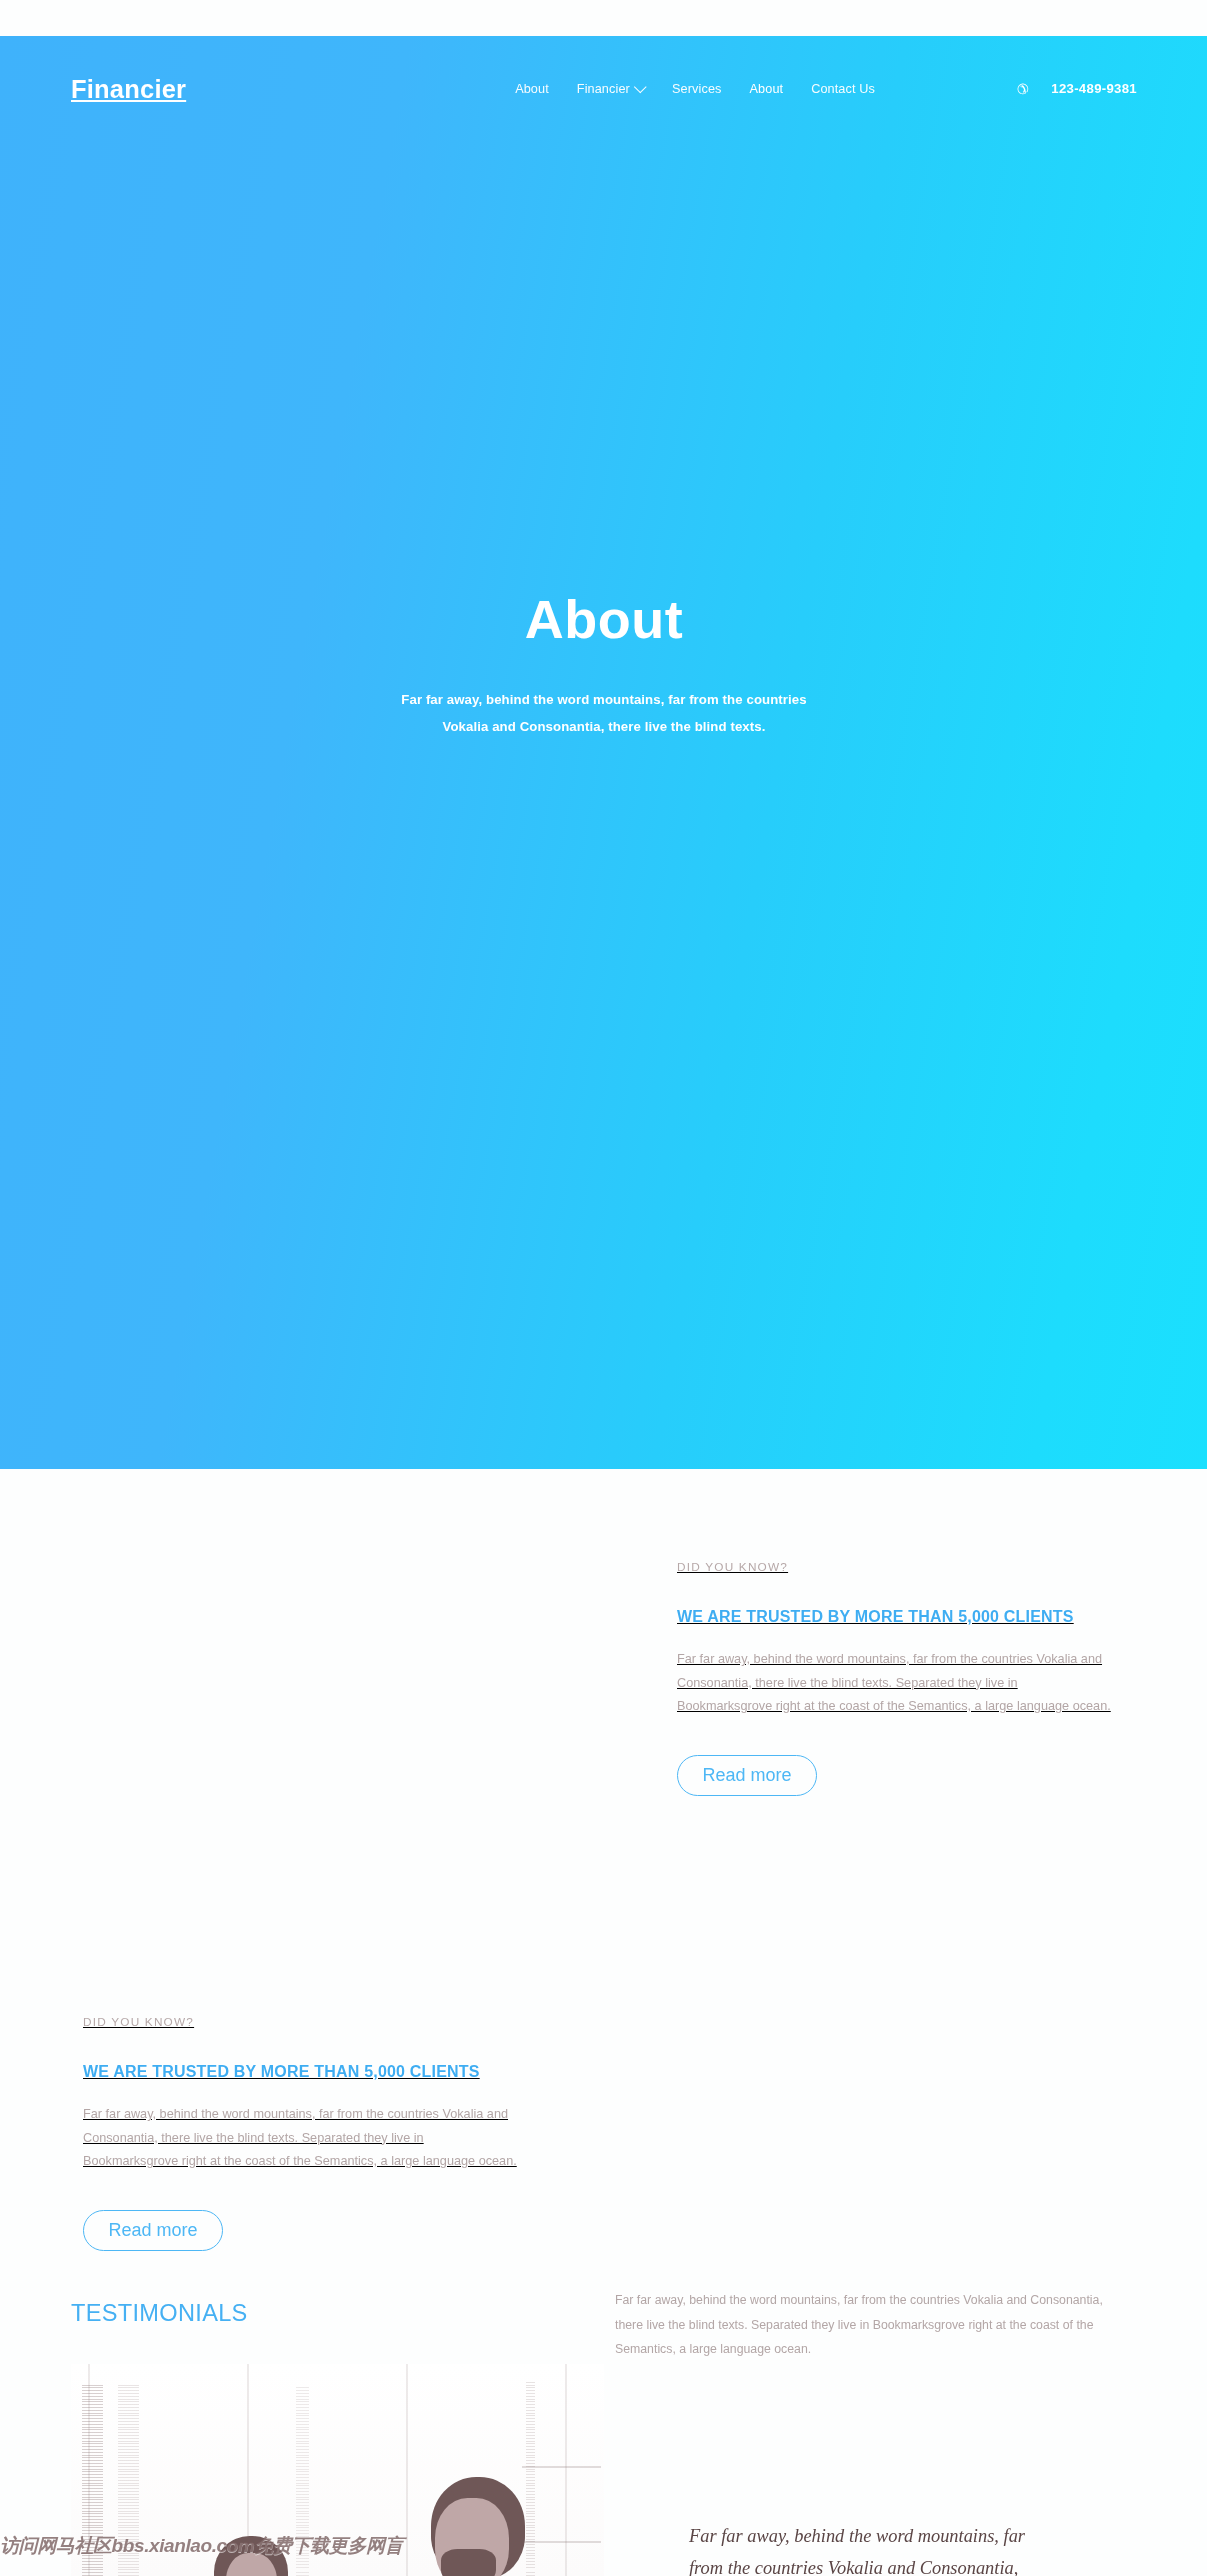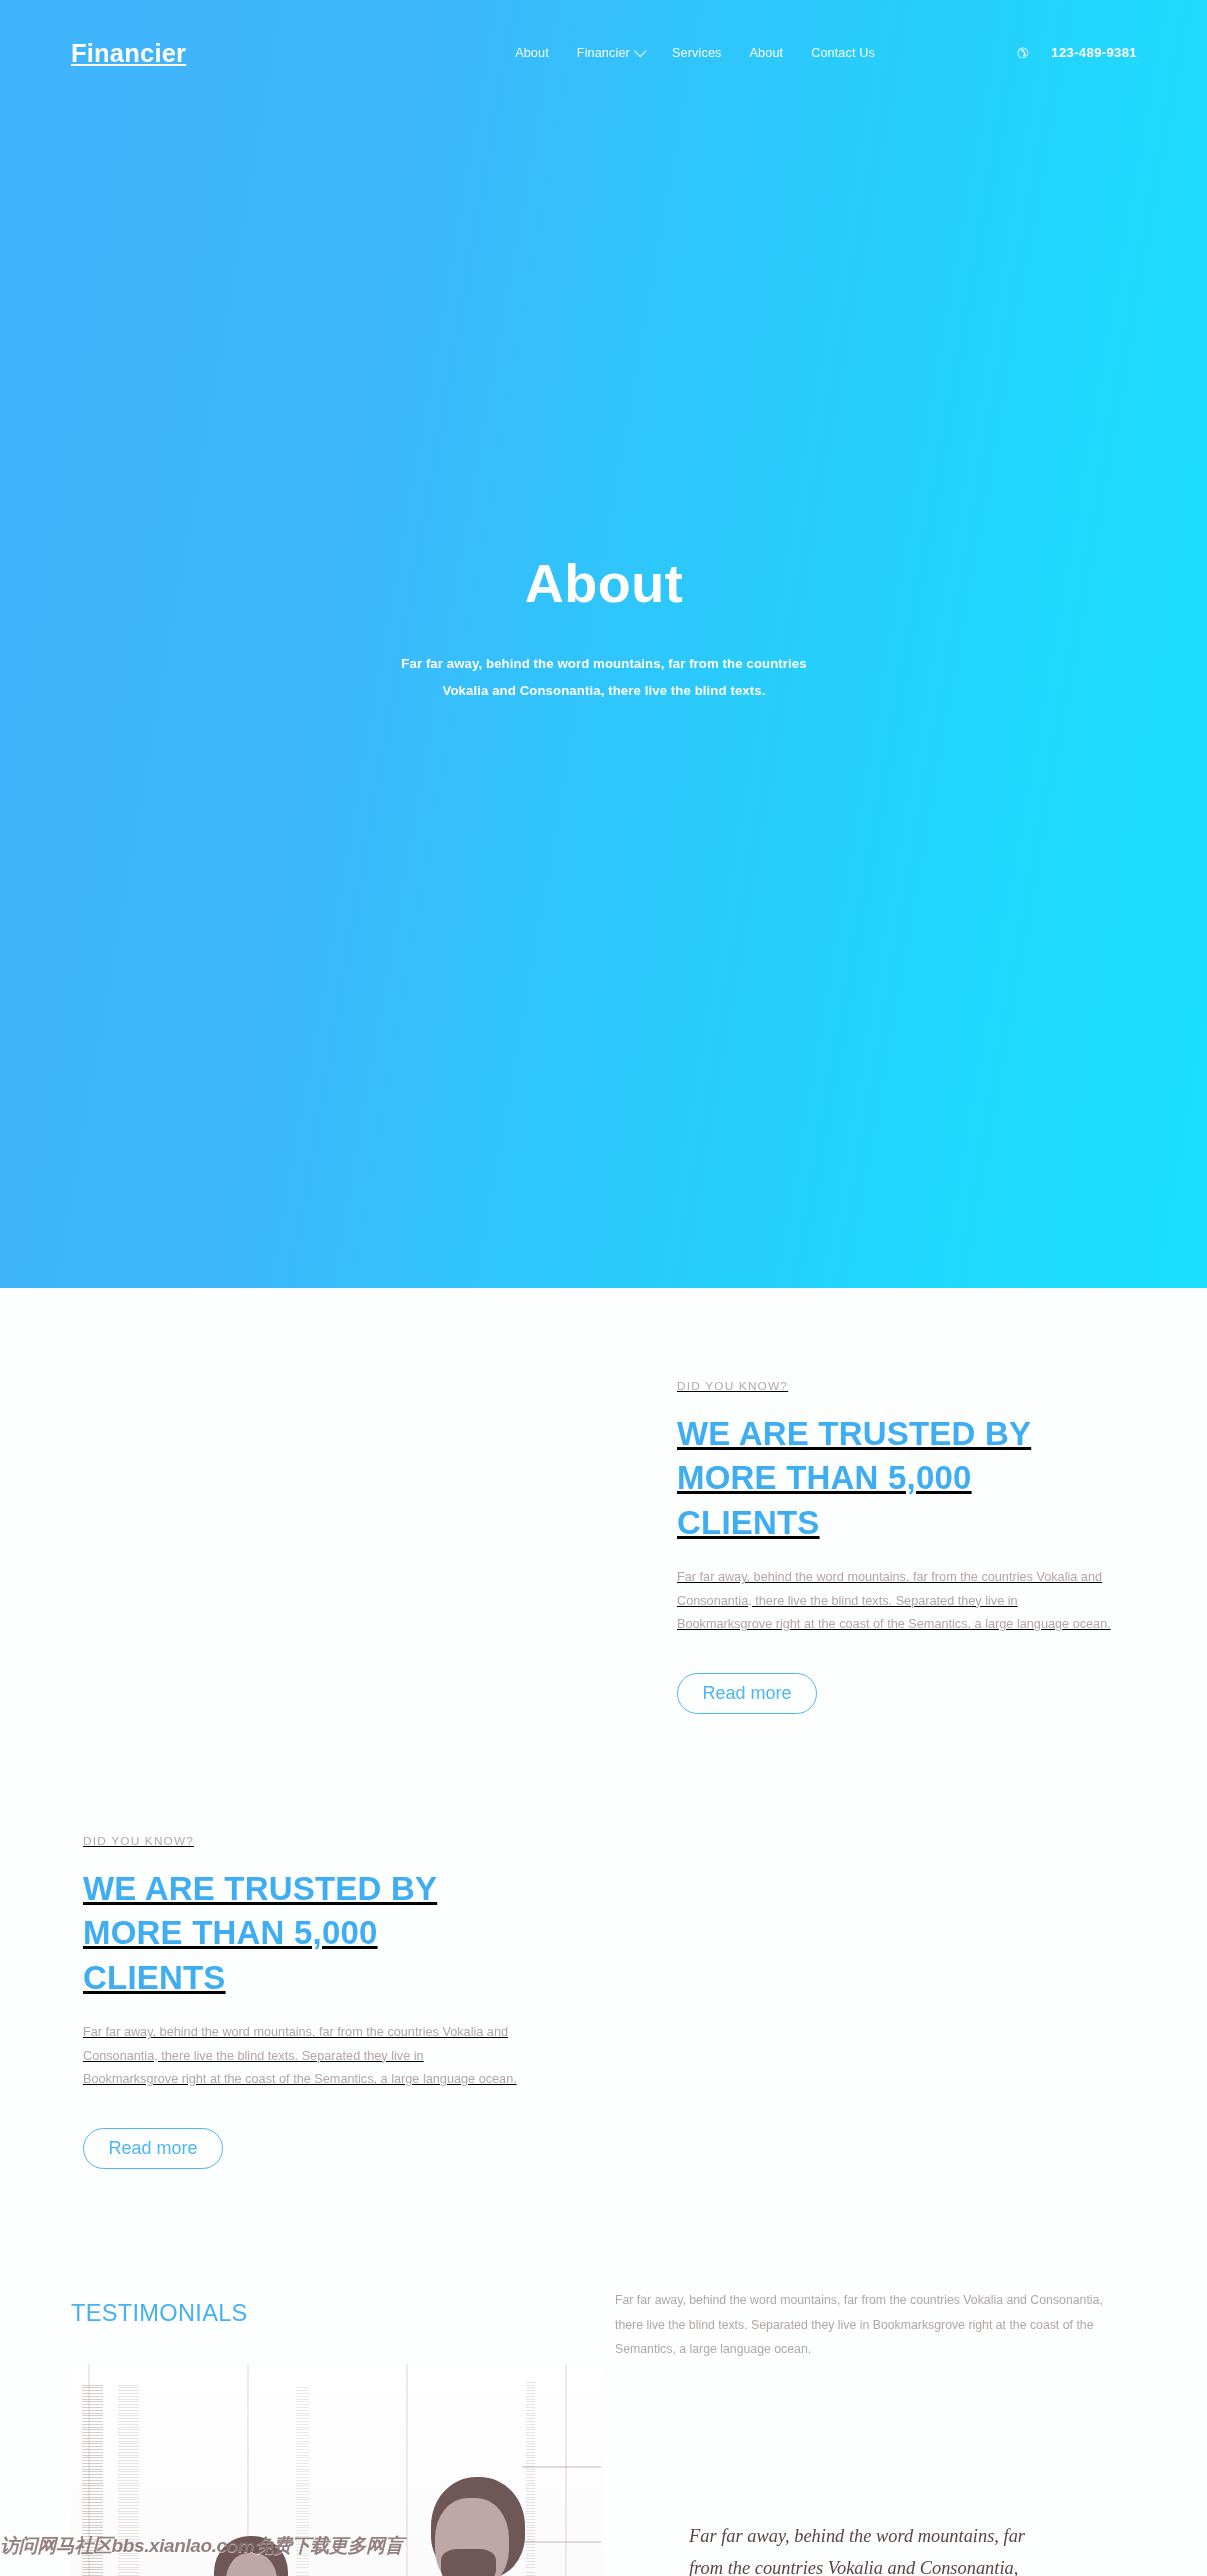--- a/index.html
+++ b/index.html
@@ -14,23 +14,24 @@
     width: 1208px;
     height: 2576px;
     overflow: hidden;
     position: relative;
   }
 
   
   .hero {
     position: relative;
     width: 1208px;
-    height: 1288px;
+    height: 1433px;
     background: linear-gradient(100deg, #3fb2fb 0%, #3fb6fb 28%, #27cdfb 62%, #1ddcfd 88%, #1ae0fe 100%);
     overflow: hidden;
+    margin-top: 36px;
   }
 
   
   .navbar {
     position: absolute;
     top: 0; left: 0;
     width: 1208px;
     height: 102px;
     display: flex;
     align-items: center;
@@ -136,23 +137,23 @@
   }
 
   .eyebrow {
     color: #b6a8a8;
     font-size: 11.8px;
     letter-spacing: 1.2px;
     line-height: 1.4;
   }
 
   .headline {
-    margin-top: 17px;
+    margin-top: 30px;
     color: #3eadf2;
-    font-size: 33px;
+    font-size: 16px;
     font-weight: bold;
     line-height: 1.35;
     letter-spacing: 0.2px;
   }
 
   .body-copy {
     margin-top: 21px;
     color: #b3a6a6;
     font-size: 12.7px;
     line-height: 1.85;

